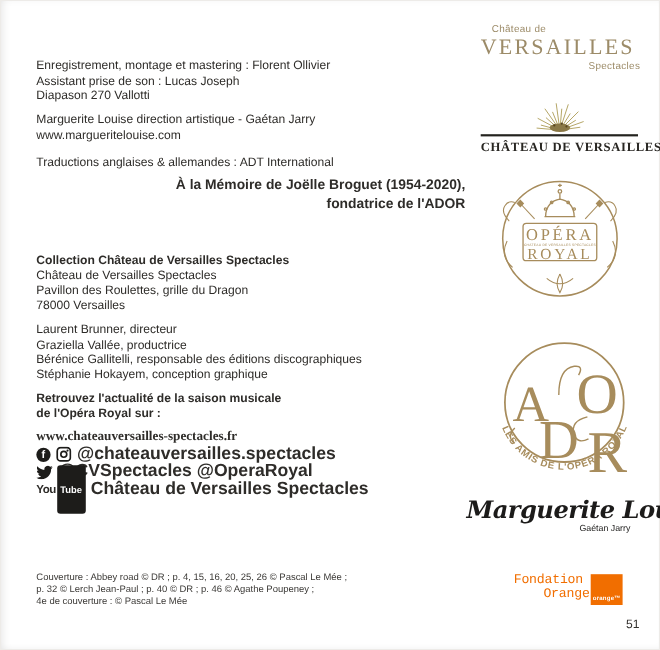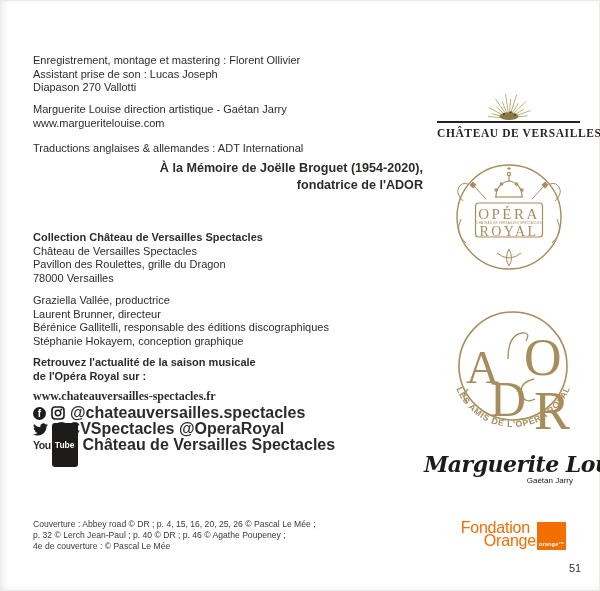--- a/index.html
+++ b/index.html
@@ -33,21 +33,21 @@
 
   .logo-chateau{left:437px;top:86px;width:143px;text-align:center;}
   .chateau-rule{height:2px;background:#24231f;margin-top:-3px;}
   .chateau-label{font-family:"Liberation Serif",serif;font-weight:bold;font-size:11.5px;letter-spacing:.6px;color:#282622;margin-top:4px;white-space:nowrap;}
 
   .logo-ml{left:424px;top:451px;width:165px;color:#1c1b1a;}
   .ml-name{font-family:"DejaVu Serif",serif;font-style:italic;font-weight:bold;font-size:22px;text-align:center;white-space:nowrap;letter-spacing:-.5px;}
   .ml-sub{font-size:8px;text-align:right;padding-right:16px;margin-top:-1px;}
 
   .logo-fo{left:456px;top:520px;width:118px;height:32px;}
-  .fo-text{position:absolute;left:0;top:1px;width:74px;text-align:right;color:#f16e00;font-size:16px;line-height:13px;letter-spacing:-.2px;}
+  .fo-text{position:absolute;left:0;top:1px;width:74px;text-align:right;color:#f16e00;font-size:12px;line-height:13px;letter-spacing:-.2px;font-family:Liberation Mono, monospace;}
   .fo-line2{margin-right:-6px;}
   .fo-square{position:absolute;left:81px;top:2px;width:29px;height:28px;background:#f16e00;}
   .fo-square span{position:absolute;left:0;right:0;bottom:3px;text-align:center;color:#fff;font-size:5.5px;font-weight:bold;letter-spacing:.2px;}
 </style>
 </head>
 <body>
 
 <div class="page">
 
 
@@ -72,22 +72,22 @@
   </div>
 
   <div class="abs lcol t" style="top:231px;">
     <div class="b">Collection Château de Versailles Spectacles</div>
     <div>Château de Versailles Spectacles</div>
     <div>Pavillon des Roulettes, grille du Dragon</div>
     <div>78000 Versailles</div>
   </div>
 
   <div class="abs lcol t" style="top:294px;">
+    <div>Laurent Brunner, directeur</div>
     <div>Graziella Vallée, productrice</div>
-    <div>Laurent Brunner, directeur</div>
     <div>Bérénice Gallitelli, responsable des éditions discographiques</div>
     <div>Stéphanie Hokayem, conception graphique</div>
   </div>
 
   <div class="abs lcol t b" style="top:356px;">
     <div>Retrouvez l'actualité de la saison musicale</div>
     <div>de l'Opéra Royal sur :</div>
   </div>
 
   <div class="abs lcol t b" style="top:390px;font-size:12px;font-family:Liberation Serif, serif;">
@@ -124,20 +124,25 @@
   </div>
 
   <div class="abs lcol smallcred" style="top:519px;">
     <div>Couverture : Abbey road © DR ; p. 4, 15, 16, 20, 25, 26 © Pascal Le Mée ;</div>
     <div>p. 32 © Lerch Jean-Paul ; p. 40 © DR ; p. 46 © Agathe Poupeney ;</div>
     <div>4e de couverture : © Pascal Le Mée</div>
   </div>
 
   <div class="abs pagenum" style="left:569px;top:562px;">51</div>
 
+  <div class="abs logo-cvs">
+    <div class="cvs-top">Château de</div>
+    <div class="cvs-main">VERSAILLES</div>
+    <div class="cvs-sub">Spectacles</div>
+  </div>
 
   <div class="abs logo-chateau">
     <svg width="96" height="34" viewBox="0 0 100 40">
       <g stroke="#b0a05c" stroke-width="1">
         <line x1="50" y1="38" x2="71.8" y2="34.9"></line>
           <line x1="50" y1="38" x2="75.4" y2="28.8"></line>
         <line x1="50" y1="38" x2="67.0" y2="27.4"></line>
           <line x1="50" y1="38" x2="69.8" y2="18.2"></line>
         <line x1="50" y1="38" x2="61.1" y2="20.2"></line>
           <line x1="50" y1="38" x2="59.0" y2="10.4"></line>

